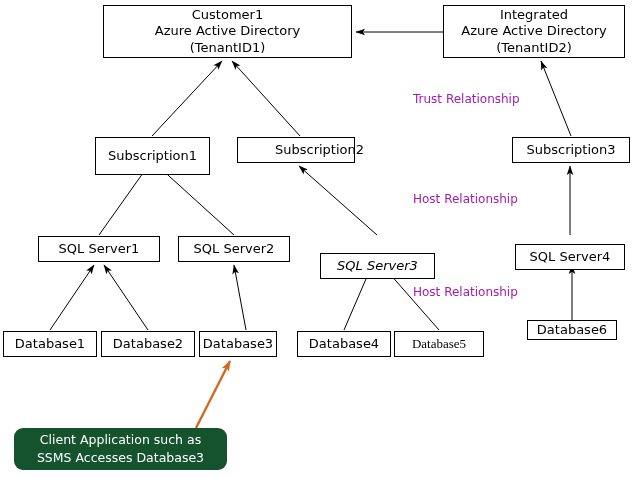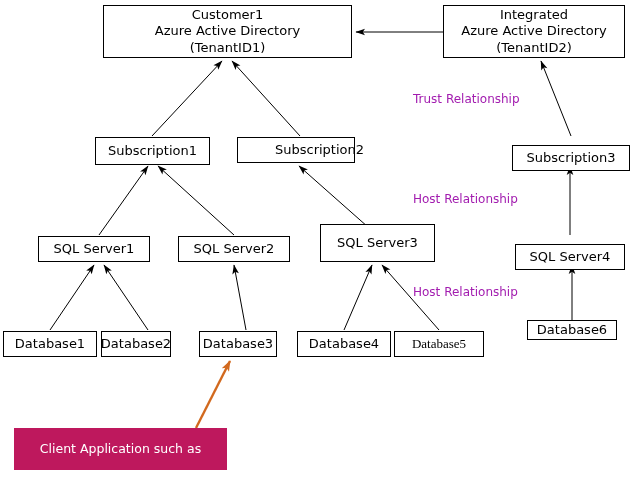--- a/index.html
+++ b/index.html
@@ -59,30 +59,31 @@
   .edge-label {
     position: absolute;
     color: #a21caf;
     font-size: 12px;
     white-space: nowrap;
     z-index: 2;
   }
   .callout {
     position: absolute;
     box-sizing: border-box;
-    background: #be185d;
+    background: #14532d;
     color: #ffffff;
     font-size: 12.5px;
     display: flex;
     flex-direction: column;
     align-items: center;
     justify-content: center;
     text-align: center;
     line-height: 1.45;
     z-index: 4;
+    border-radius: 9px;
   }
   .callout .ln {
     display: block;
     white-space: nowrap;
   }
 </style>
 </head>
 <body>
 
 <div id="canvas">
@@ -120,47 +121,47 @@
     <span class="ln">Azure Active Directory</span>
     <span class="ln">(TenantID1)</span>
   </div>
 
   <div class="node node-tenant" style="left:443px;top:5px;width:182px;height:53px;">
     <span class="ln">Integrated</span>
     <span class="ln">Azure Active Directory</span>
     <span class="ln">(TenantID2)</span>
   </div>
 
-  <div class="node node-sub" style="left:95px;top:137px;width:115px;height:28px;">
+  <div class="node node-sub" style="left:95px;top:137px;width:115px;height:38px;">
     <span class="ln">Subscription1</span>
   </div>
   <div class="node node-sub" style="left:237px;top:137px;width:118px;height:26px;padding-left:47px;">
     <span class="ln">Subscription2</span>
   </div>
-  <div class="node node-sub" style="left:512px;top:137px;width:118px;height:26px;margin-top:8px;">
+  <div class="node node-sub" style="left:512px;top:137px;width:118px;height:26px;">
     <span class="ln">Subscription3</span>
   </div>
 
-  <div class="node node-srv" style="left:38px;top:236px;width:112px;height:26px;">
+  <div class="node node-srv" style="left:38px;top:236px;width:122px;height:26px;">
     <span class="ln">SQL Server1</span>
   </div>
   <div class="node node-srv" style="left:178px;top:236px;width:112px;height:26px;">
     <span class="ln">SQL Server2</span>
   </div>
-  <div class="node node-srv" style="left:320px;top:224px;width:115px;height:38px;">
+  <div class="node node-srv" style="left:320px;top:253px;width:115px;height:26px;font-style:italic;">
     <span class="ln">SQL Server3</span>
   </div>
   <div class="node node-srv" style="left:515px;top:244px;width:110px;height:26px;">
     <span class="ln">SQL Server4</span>
   </div>
 
   <div class="node node-db" style="left:3px;top:331px;width:94px;height:26px;">
     <span class="ln">Database1</span>
   </div>
-  <div class="node node-db" style="left:101px;top:331px;width:70px;height:26px;">
+  <div class="node node-db" style="left:101px;top:331px;width:94px;height:26px;">
     <span class="ln">Database2</span>
   </div>
   <div class="node node-db" style="left:199px;top:331px;width:78px;height:26px;">
     <span class="ln">Database3</span>
   </div>
   <div class="node node-db" style="left:297px;top:331px;width:94px;height:26px;">
     <span class="ln">Database4</span>
   </div>
   <div class="node node-db" style="left:394px;top:331px;width:90px;height:26px;font-family:Liberation Serif, serif;">
     <span class="ln">Database5</span>
@@ -168,15 +169,16 @@
   <div class="node node-db" style="left:527px;top:320px;width:90px;height:20px;">
     <span class="ln">Database6</span>
   </div>
 
   <div class="edge-label" style="left:413px;top:92px;">Trust Relationship</div>
   <div class="edge-label" style="left:413px;top:192px;">Host Relationship</div>
   <div class="edge-label" style="left:413px;top:285px;">Host Relationship</div>
 
   <div class="callout" style="left:14px;top:428px;width:213px;height:42px;">
     <span class="ln">Client Application such as</span>
+    <span class="ln">SSMS Accesses Database3</span>
   </div>
 
 </div>
 
 </body></html>

